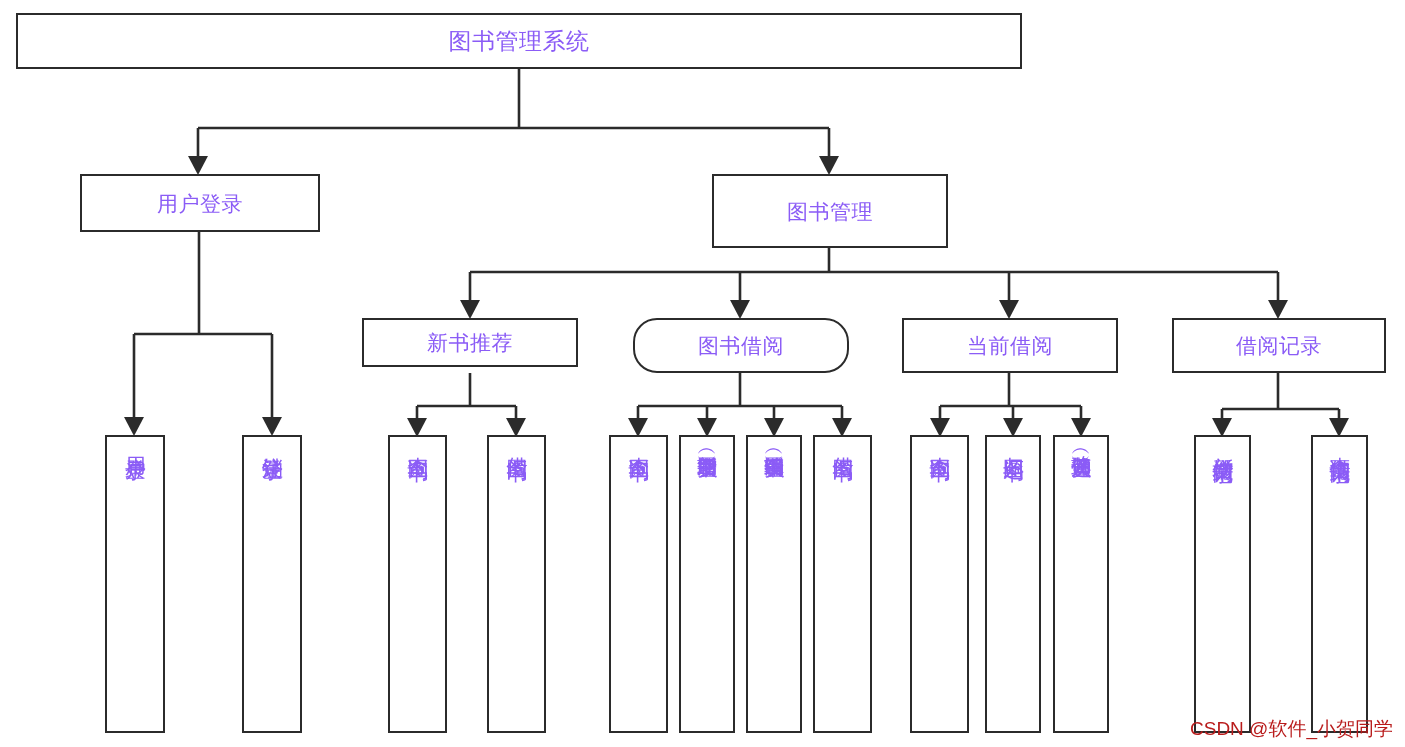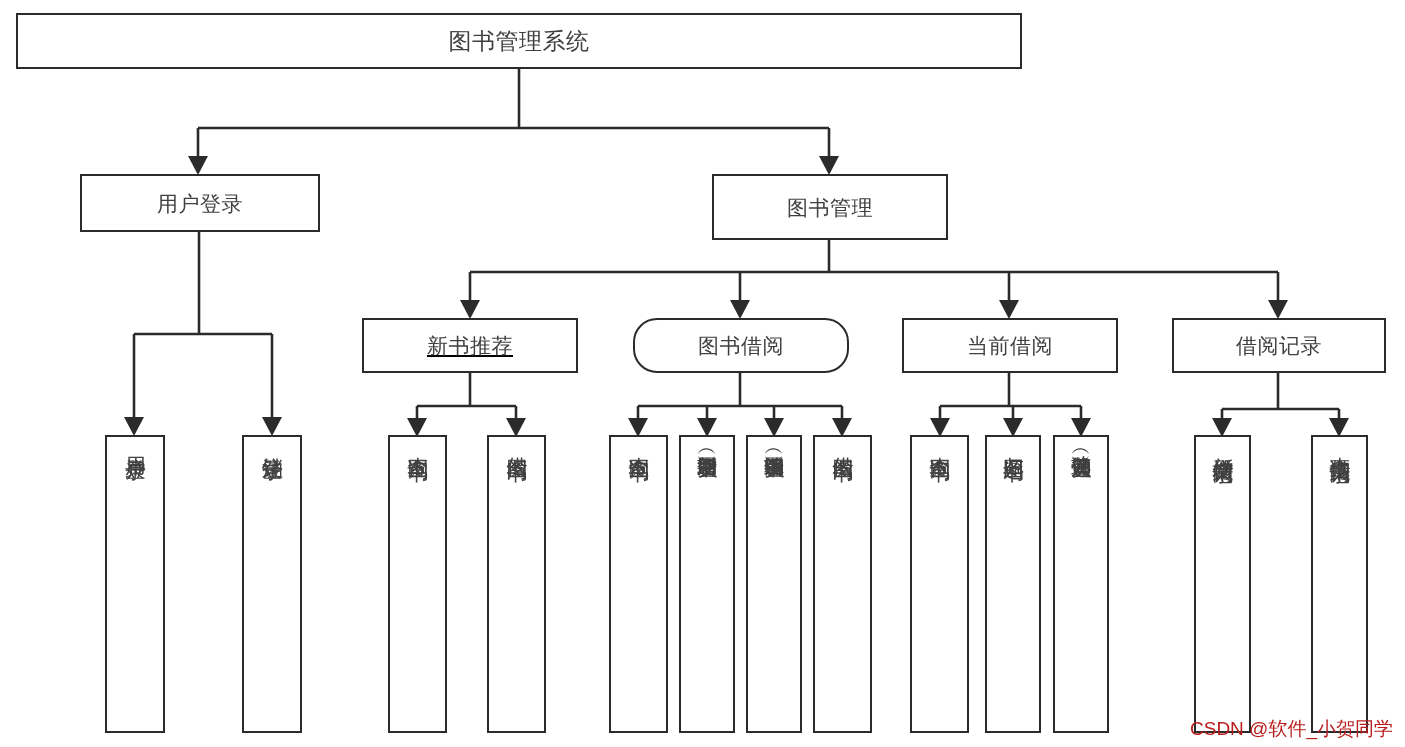--- a/index.html
+++ b/index.html
@@ -30,21 +30,21 @@
     position: absolute;
     box-sizing: border-box;
     background: #ffffff;
     border: 2.5px solid #2b2b2b;
     display: flex;
     align-items: center;
     justify-content: center;
     z-index: 3;
   }
   .node-label {
-    color: #404040;
+    color: #8b5cf6;
     letter-spacing: 0.5px;
     line-height: 1.0;
     text-align: center;
     white-space: nowrap;
   }
   
   .node.root .node-label {
     font-size: 23px;
   }
   
@@ -134,25 +134,25 @@
     </g>
   </svg>
 
   <div class="node root" id="node-root" style="left: 16px; top: 13px; width: 1006px; height: 56px;">
     <span class="node-label">图书管理系统</span>
   </div>
 
   <div class="node branch" id="node-user-login" style="left: 80px; top: 174px; width: 240px; height: 58px;">
     <span class="node-label">用户登录</span>
   </div>
-  <div class="node branch" id="node-book-manage" style="left: 712px; top: 174px; width: 236px; height: 66px; justify-content: center;">
+  <div class="node branch" id="node-book-manage" style="left: 712px; top: 174px; width: 236px; height: 74px; justify-content: center;">
     <span class="node-label">图书管理</span>
   </div>
 
-  <div class="node branch" id="node-new-book-recommend" style="left: 362px; top: 318px; width: 216px; height: 55px; text-decoration: underline;">
+  <div class="node branch" id="node-new-book-recommend" style="left: 362px; top: 318px; width: 216px; height: 49px;">
     <span class="node-label">新书推荐</span>
   </div>
   <div class="node branch" id="node-book-borrow" style="left: 633px; top: 318px; width: 216px; height: 55px; border-radius: 24px;">
     <span class="node-label">图书借阅</span>
   </div>
   <div class="node branch" id="node-current-borrow" style="left: 902px; top: 318px; width: 216px; height: 55px;">
     <span class="node-label">当前借阅</span>
   </div>
   <div class="node branch" id="node-borrow-record" style="left: 1172px; top: 318px; width: 214px; height: 55px;">
     <span class="node-label">借阅记录</span>

